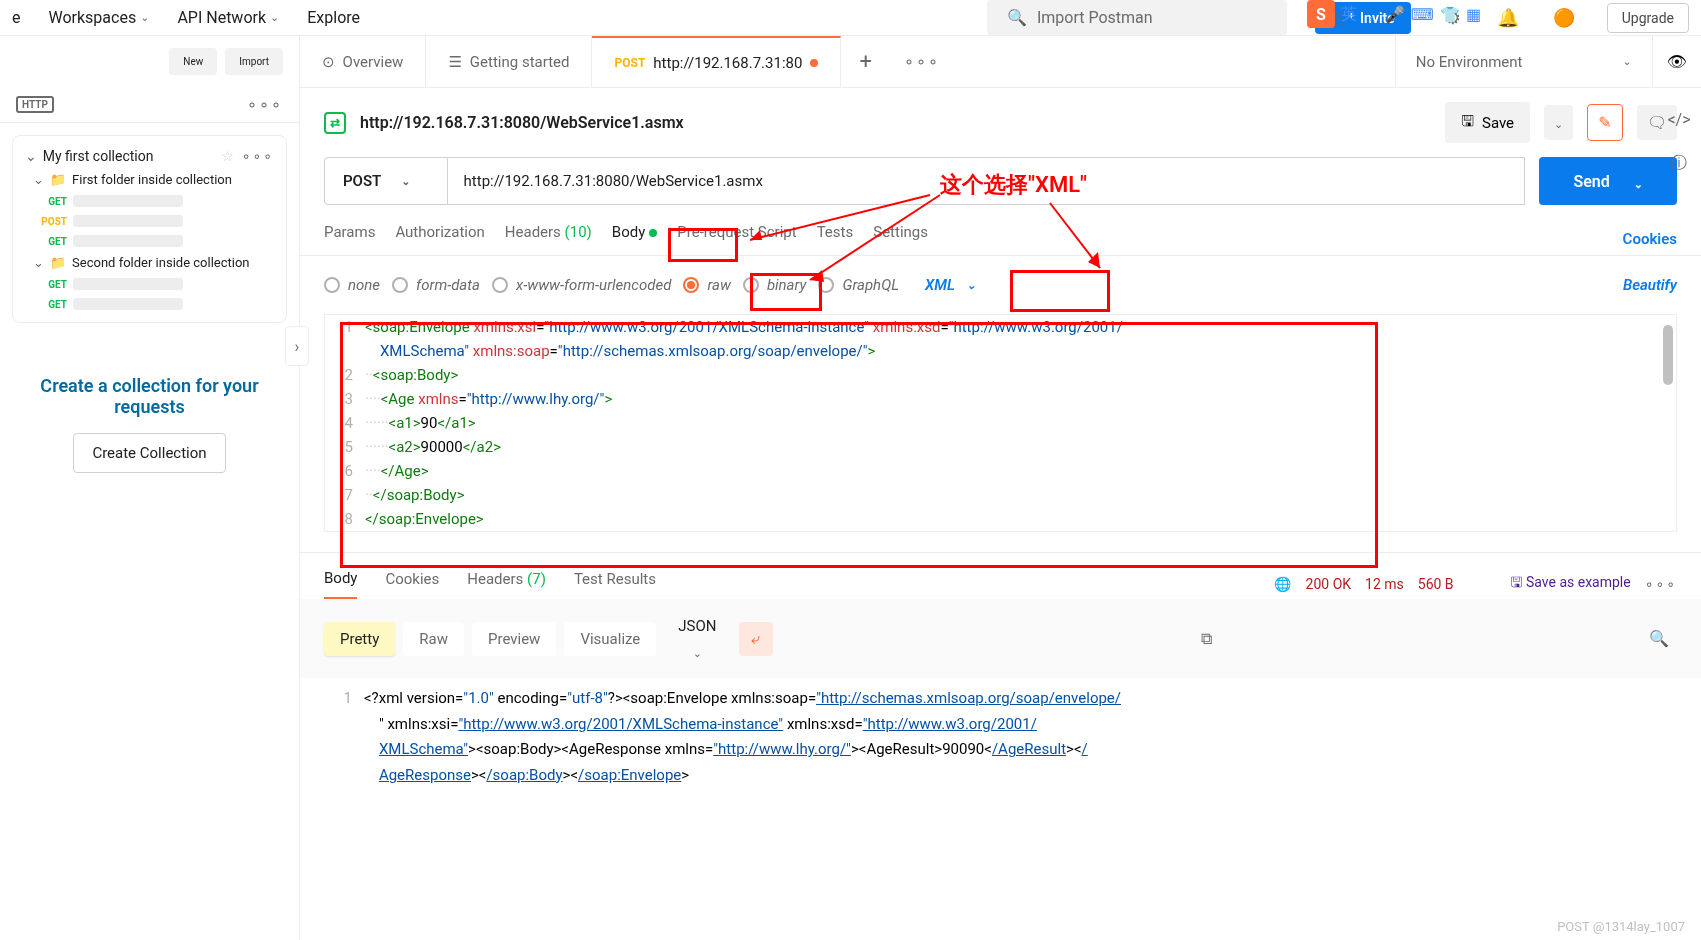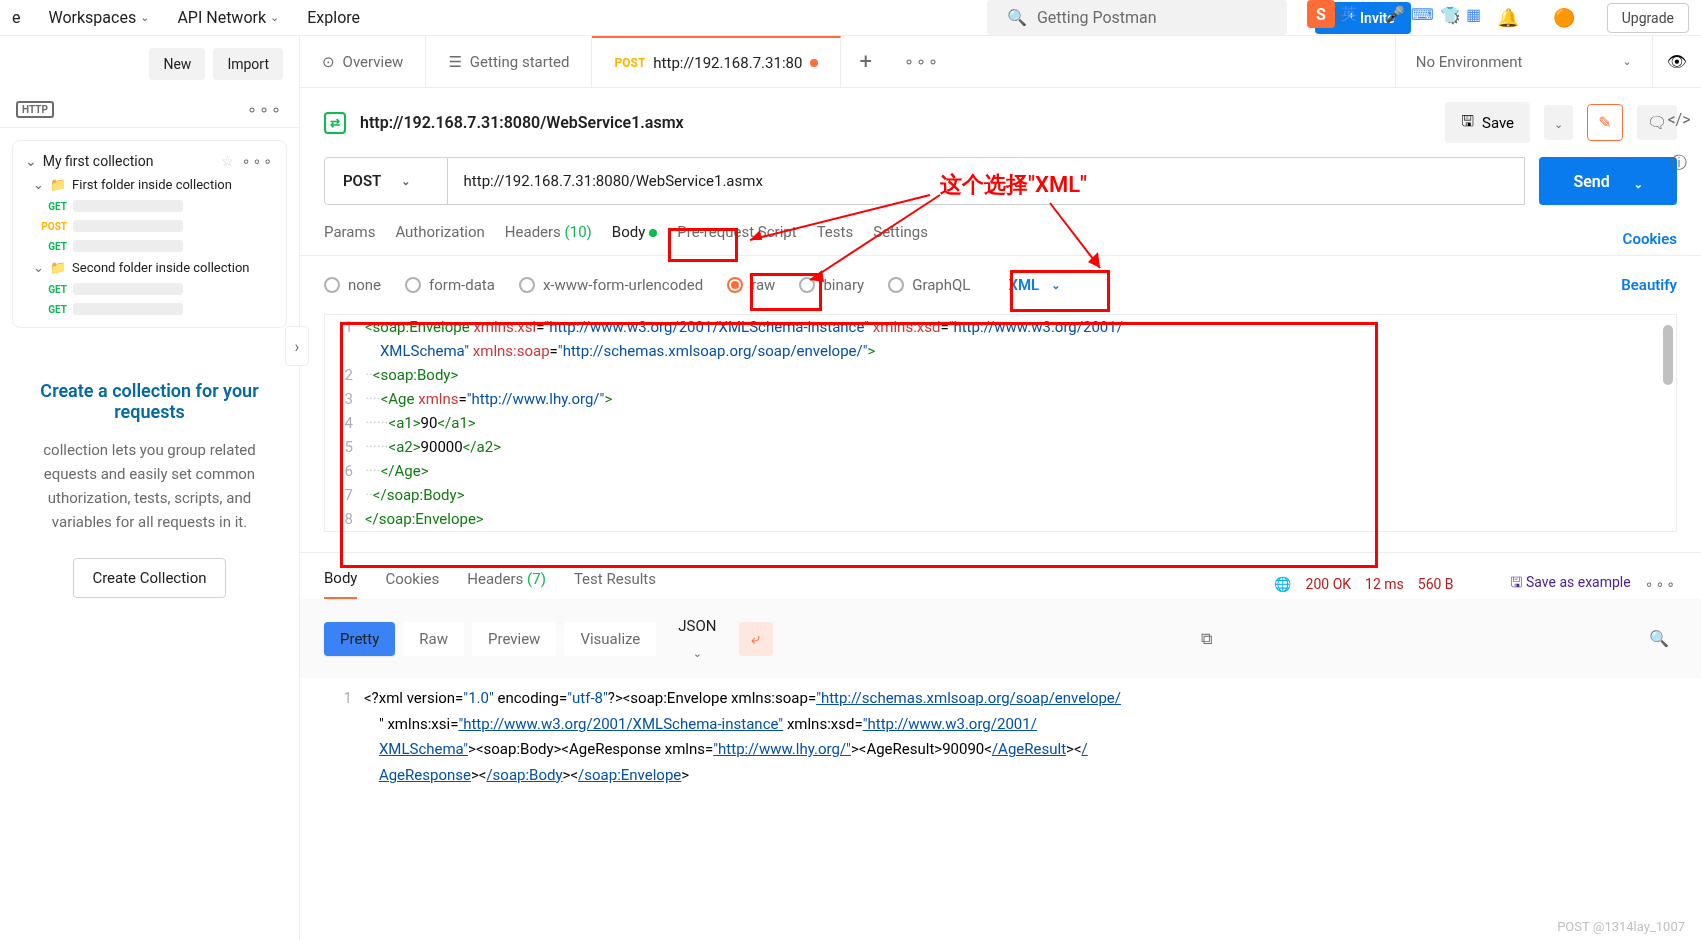--- a/index.html
+++ b/index.html
@@ -7,21 +7,21 @@
 .topbar { height:36px; display:flex; align-items:center; padding:0 12px; gap:28px; border-bottom:1px solid #ededed; }
 .top-link { font-size:16px; color:#212121; cursor:pointer; display:flex; align-items:center; gap:4px; }
 .chev { font-size:11px; color:#6b6b6b; }
 .search-box { margin-left:auto; background:#f2f2f2; padding:8px 20px; border-radius:4px; display:flex; align-items:center; gap:10px; color:#6b6b6b; width:300px; }
 .invite-btn { background:#097bed; color:#fff; padding:8px 16px; border-radius:4px; font-size:14px; font-weight:600; display:flex; align-items:center; gap:6px; }
 .icon-btn { width:28px; height:28px; display:flex; align-items:center; justify-content:center; color:#6b6b6b; cursor:pointer; font-size:18px; }
 .upgrade { padding:6px 14px; border:1px solid #ccc; border-radius:4px; color:#4a4a4a; font-size:14px; }
 .main { display:flex; height:calc(100% - 36px); }
 .sidebar { width:300px; border-right:1px solid #ededed; padding:12px 0; position:relative; }
 .sb-top { display:flex; gap:8px; justify-content:flex-end; padding:0 16px 12px; }
-.sb-btn { padding:8px 14px; background:#f2f2f2; border-radius:4px; font-size:14px; color:#212121; cursor:pointer; }
+.sb-btn { padding:8px 14px; background:#f2f2f2; border-radius:4px; font-size:10px; color:#212121; cursor:pointer; }
 .sb-http { padding:8px 16px; display:flex; align-items:center; gap:8px; border-bottom:1px solid #ededed; }
 .http-badge { border:2px solid #6b6b6b; padding:1px 4px; font-size:10px; font-weight:700; border-radius:3px; color:#6b6b6b; }
 .sb-dots { margin-left:auto; color:#6b6b6b; letter-spacing:2px; }
 .coll-panel { margin:12px; border:1px solid #ededed; border-radius:8px; padding:8px 0; }
 .coll-head { display:flex; align-items:center; padding:4px 12px; font-size:14px; color:#212121; }
 .star { margin-left:auto; color:#ccc; margin-right:8px; }
 .coll-row { display:flex; align-items:center; gap:6px; padding:4px 12px 4px 20px; font-size:13px; color:#212121; }
 .method-get { color:#0cbb52; font-size:10px; font-weight:700; width:34px; text-align:right; }
 .method-post { color:#ffb400; font-size:10px; font-weight:700; width:34px; text-align:right; }
 .grey-bar { height:12px; background:#ededed; border-radius:3px; flex:1; max-width:110px; }
@@ -50,21 +50,21 @@
 .url-row { display:flex; padding:0 24px; gap:0; }
 .method-sel { border:1px solid #d0d0d0; border-radius:4px 0 0 4px; padding:14px 36px 14px 18px; font-size:15px; font-weight:600; color:#212121; display:flex; align-items:center; gap:20px; }
 .url-input { flex:1; border:1px solid #d0d0d0; border-left:none; padding:14px 16px; font-size:15px; color:#212121; }
 .send-btn { background:#097bed; color:#fff; padding:14px 34px; border-radius:4px; font-size:16px; font-weight:600; margin-left:14px; display:flex; align-items:flex-end; gap:24px; }
 .req-tabs { display:flex; padding:18px 24px 0; gap:20px; border-bottom:1px solid #ededed; align-items:center; }
 .req-tab { font-size:15px; color:#6b6b6b; padding-bottom:14px; cursor:pointer; }
 .req-tab.act { color:#212121; }
 .req-tab .cnt { color:#0cbb52; }
 .req-tab .dot { display:inline-block; width:8px; height:8px; background:#0cbb52; border-radius:50%; margin-left:4px; }
 .cookies-link { margin-left:auto; color:#097bed; font-size:15px; font-weight:600; }
-.body-opts { display:flex; padding:14px 24px; gap:24px; align-items:center; }
+.body-opts { display:flex; padding:14px 24px; gap:12px; align-items:center;font-style:italic; }
 .radio-opt { display:flex; align-items:center; gap:8px; font-size:15px; color:#6b6b6b; }
 .radio { width:16px; height:16px; border:2px solid #b0b0b0; border-radius:50%; }
 .radio.sel { border-color:#ff6c37; display:flex; align-items:center; justify-content:center; }
 .radio.sel::after { content:''; width:8px; height:8px; background:#ff6c37; border-radius:50%; }
 .type-sel { color:#097bed; font-size:15px; font-weight:600; display:flex; align-items:center; gap:12px; padding:6px 14px; }
 .beautify { margin-left:auto; color:#097bed; font-size:15px; font-weight:600; }
 .code-ed { margin:0 24px; border:1px solid #ededed; position:relative; }
 .code-line { display:flex; font-family:'Courier New',monospace; font-size:15px; line-height:1.6; }
 .ln { width:40px; text-align:right; padding-right:12px; color:#b0b0b0; user-select:none; }
 .code { flex:1; white-space:pre; }
@@ -73,21 +73,21 @@
 .str { color:#0451a5; }
 .scroll-thumb { position:absolute; right:3px; top:10px; width:10px; height:60px; background:#c0c0c0; border-radius:5px; }
 .resp-tabs { display:flex; padding:16px 24px 0; gap:28px; align-items:center; border-top:1px solid #ededed; margin-top:20px; }
 .resp-tab { font-size:15px; color:#6b6b6b; padding-bottom:10px; cursor:pointer; }
 .resp-tab.act { color:#212121; border-bottom:2px solid #ff6c37; }
 .resp-meta { margin-left:auto; display:flex; gap:14px; align-items:center; font-size:14px; }
 .meta-g { color:#b91c1c; }
 .save-ex { color:#4c1d95;margin-left:43px; }
 .resp-toolbar { display:flex; padding:10px 24px; gap:8px; align-items:center; background:#fafafa; }
 .view-btn { padding:8px 16px; background:#fff; border-radius:4px; font-size:15px; color:#6b6b6b; cursor:pointer; }
-.view-btn.act { background:#3b82f6; color:#212121; box-shadow:0 1px 2px rgba(0,0,0,0.1); }
+.view-btn.act { background:#fef9c3; color:#212121; box-shadow:0 1px 2px rgba(0,0,0,0.1); }
 .json-sel { padding:8px 14px; font-size:15px; color:#212121; display:flex; gap:12px; align-items:center;flex-direction:column; }
 .wrap-ic { width:34px; height:34px; background:#fde7de; border-radius:4px; display:flex; align-items:center; justify-content:center; color:#ff6c37; }
 .copy-ic { margin-left:auto; color:#6b6b6b; padding:0 8px; cursor:pointer; }
 .resp-body { padding:8px 24px; font-family:'Courier New',monospace; font-size:15px; line-height:1.7; }
 .resp-line { display:flex; }
 .link { color:#0451a5; text-decoration:underline; }
 .annot { position:absolute; color:#ff0000; font-size:22px; font-weight:600; pointer-events:none; }
 .arrow { position:absolute; pointer-events:none; }
 .redbox { position:absolute; border:3px solid #ff0000; pointer-events:none; }
 .watermark { position:absolute; bottom:6px; right:16px; color:#c0c0c0; font-size:13px; }
@@ -105,21 +105,21 @@
       <span>Workspaces</span> 
       <span class="chev">⌄</span>
     </span>
   <span class="top-link">
       <span>API Network</span> 
       <span class="chev">⌄</span>
     </span>
   <span class="top-link">Explore</span>
   <div class="search-box">
     <span>🔍</span>
-    <span>Getting Postman</span>
+    <span>Import Postman</span>
   </div>
   <div class="invite-btn">
     <span>👤⁺</span>
     <span>Invite</span>
   </div>
   <span class="icon-btn">⚙</span>
   <span class="icon-btn">🔔</span>
   <span class="icon-btn">🟠</span>
   <div class="upgrade">Upgrade</div>
 </div>
@@ -168,21 +168,20 @@
           <span class="grey-bar"></span>
         </div>
       <div class="coll-row">
           <span class="method-get">GET</span>
           <span class="grey-bar"></span>
         </div>
     </div>
     <div class="sb-expand">›</div>
     <div class="sb-footer">
       <div class="sb-title">Create a collection for your requests</div>
-      <div class="sb-desc">collection lets you group related equests and easily set common uthorization, tests, scripts, and variables for all requests in it.</div>
       <div class="create-coll">Create Collection</div>
     </div>
   </div>
 
   <div class="content">
     <div class="tabbar">
       <div class="tab">
           <span>⊙</span>
           <span>Overview</span>
         </div>

